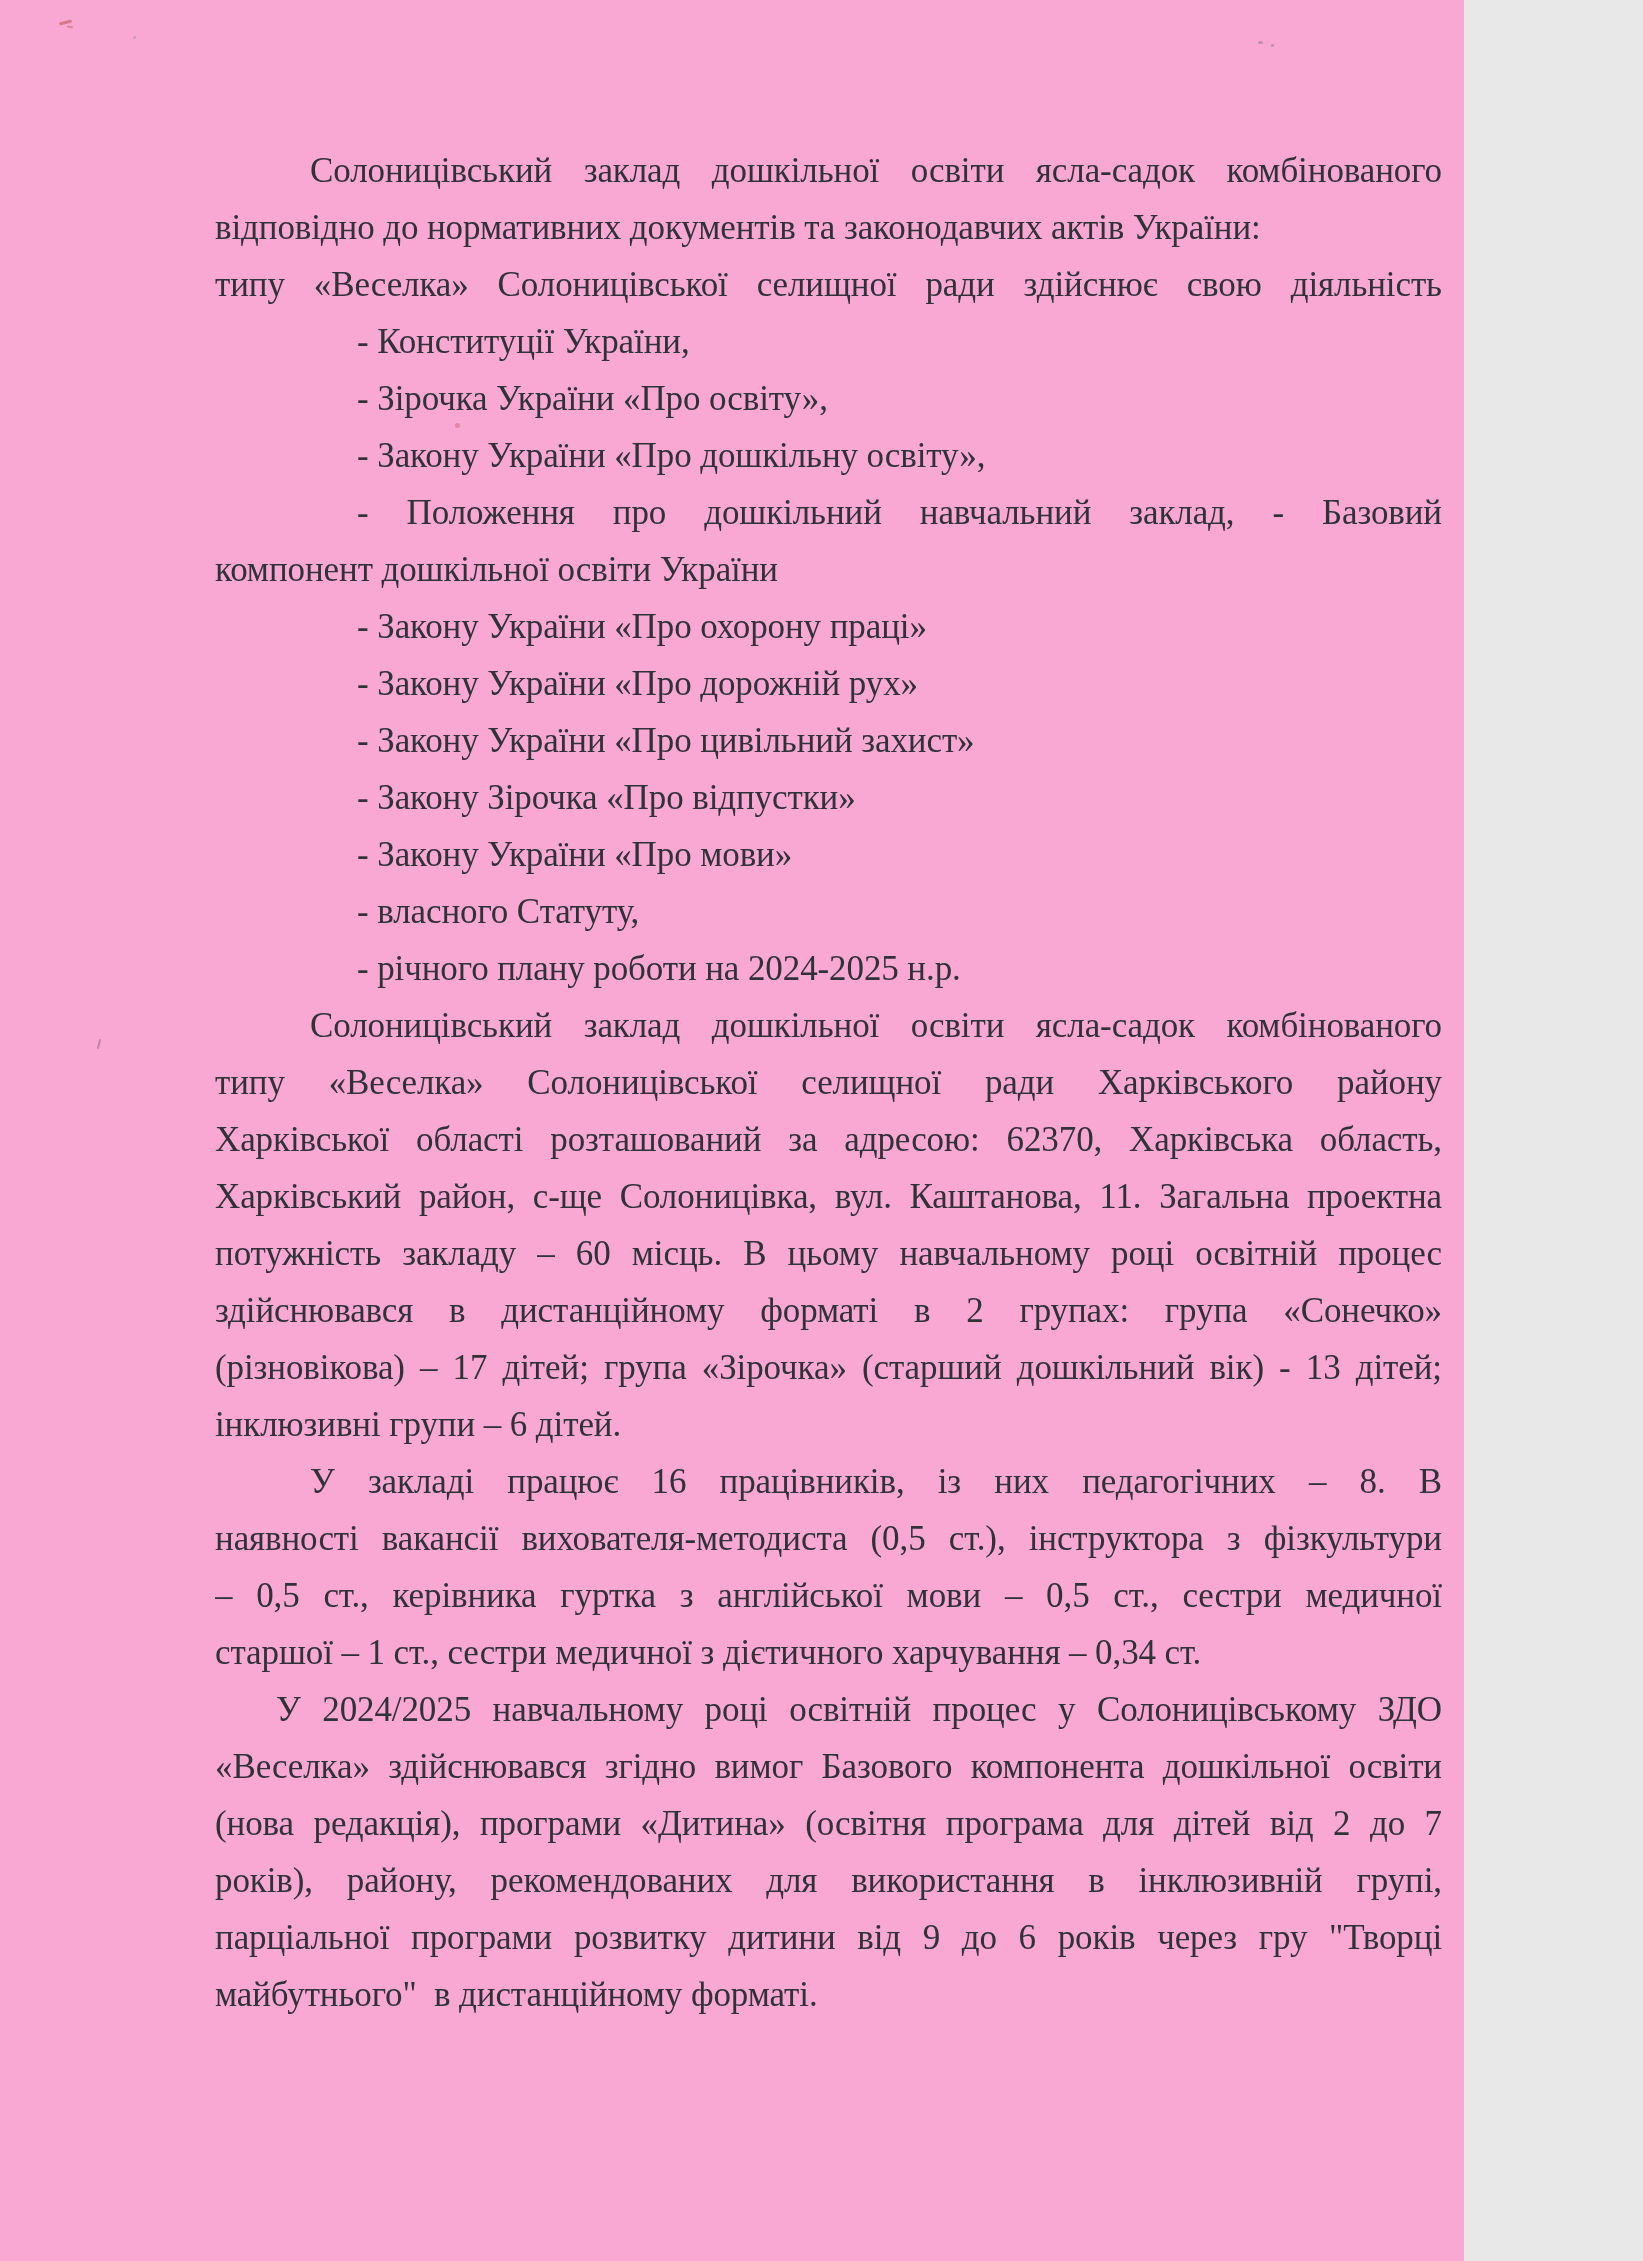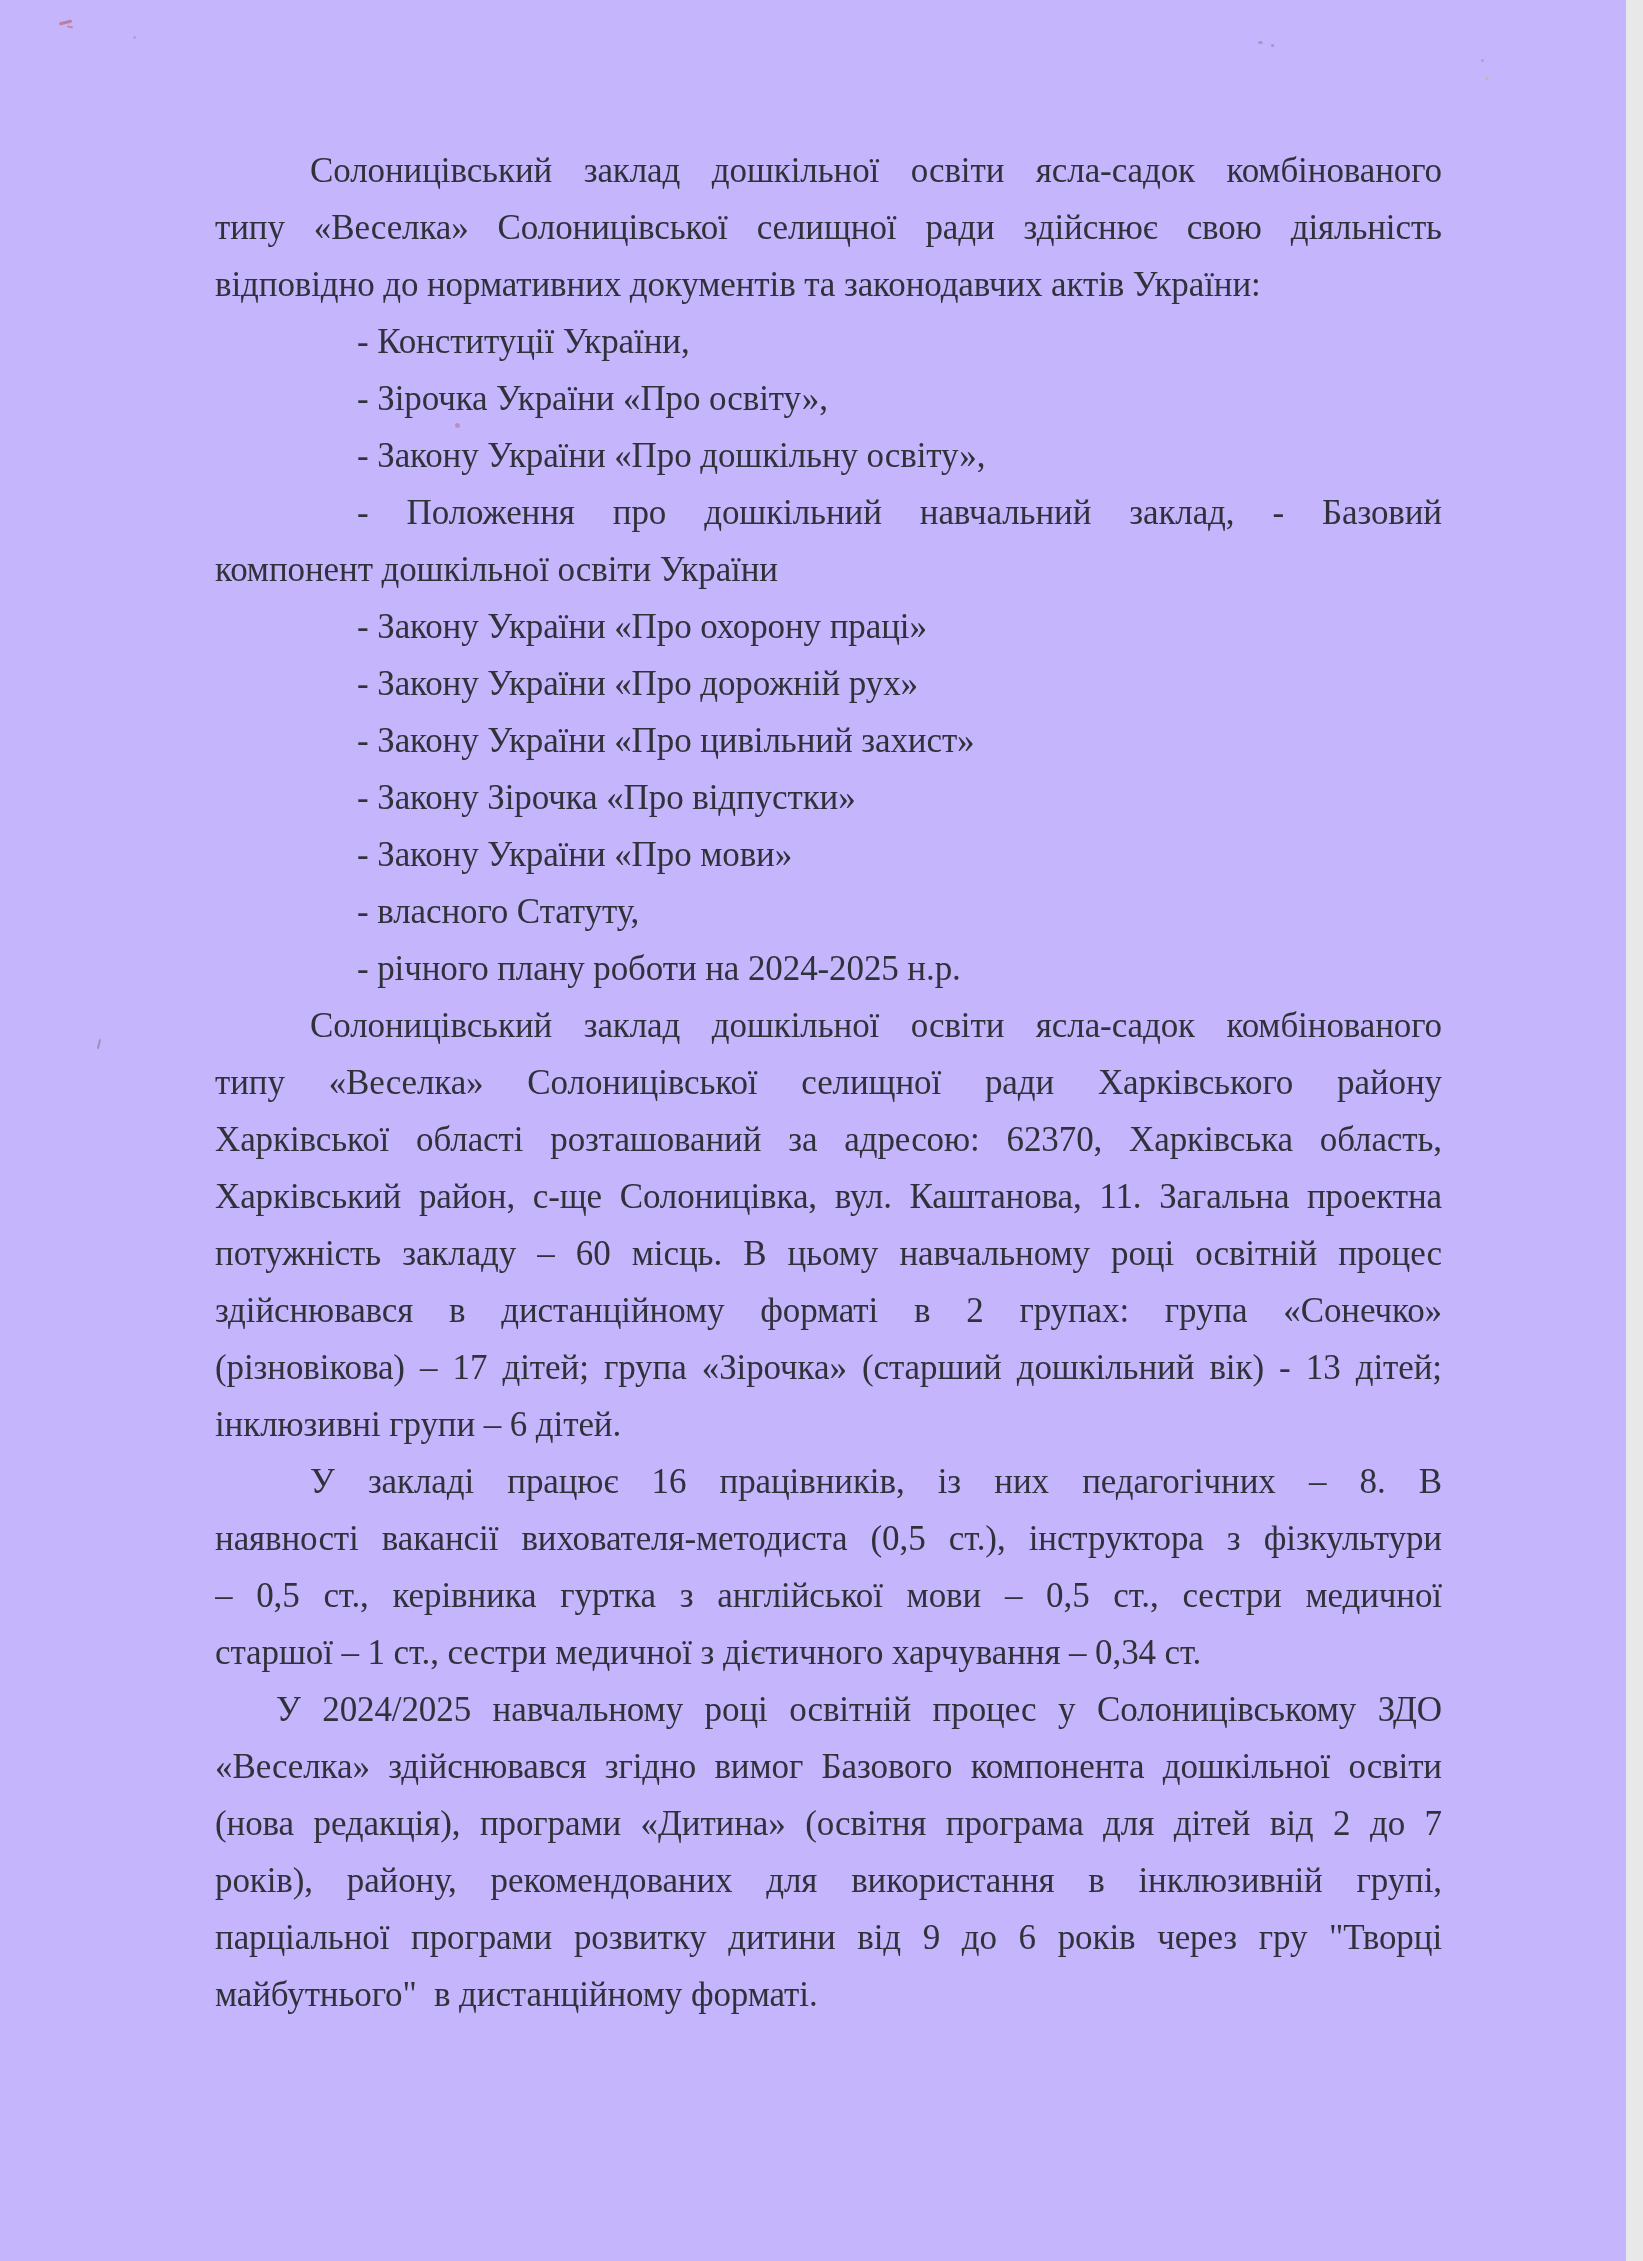--- a/index.html
+++ b/index.html
@@ -2,23 +2,23 @@
 <html lang="uk" style="font-size:10.3px"><head>
 <meta charset="utf-8">
 <style>
   html, body {
     margin: 0;
     padding: 0;
     background: #e8e8e8;
   }
   .page {
     position: relative;
-    width: 1626px;
+    width: 1464px;
     height: 2261px;
-    background: #c4b5fd;
+    background: #f9a8d4;
     overflow: hidden;
     font-family: "Liberation Serif", "DejaVu Serif", serif;
     color: #30323a;
   }
   .content {
     position: absolute;
     left: 215px;
     top: 142px;
     width: 1227px;
     font-size: 35px;
@@ -108,22 +108,22 @@
   <div class="speck speck-a"></div>
   <div class="speck speck-b"></div>
   <div class="speck speck-c"></div>
   <div class="speck speck-d"></div>
   <div class="speck speck-e"></div>
   <div class="tick-mark"></div>
   <div class="speck-red-small"></div>
 
   <div class="content">
     <div class="line indent1 just">Солоницівський заклад дошкільної освіти ясла-садок комбінованого</div>
+    <div class="line">відповідно до нормативних документів та законодавчих актів України:</div>
     <div class="line just">типу «Веселка» Солоницівської селищної ради здійснює свою діяльність</div>
-    <div class="line">відповідно до нормативних документів та законодавчих актів України:</div>
     <div class="line li">- Конституції України,</div>
     <div class="line li">- Зірочка України «Про освіту»,</div>
     <div class="line li">- Закону України «Про дошкільну освіту»,</div>
     <div class="line li just">- Положення про дошкільний навчальний заклад, - Базовий</div>
     <div class="line">компонент дошкільної освіти України</div>
     <div class="line li">- Закону України «Про охорону праці»</div>
     <div class="line li">- Закону України «Про дорожній рух»</div>
     <div class="line li">- Закону України «Про цивільний захист»</div>
     <div class="line li">- Закону Зірочка «Про відпустки»</div>
     <div class="line li">- Закону України «Про мови»</div>

